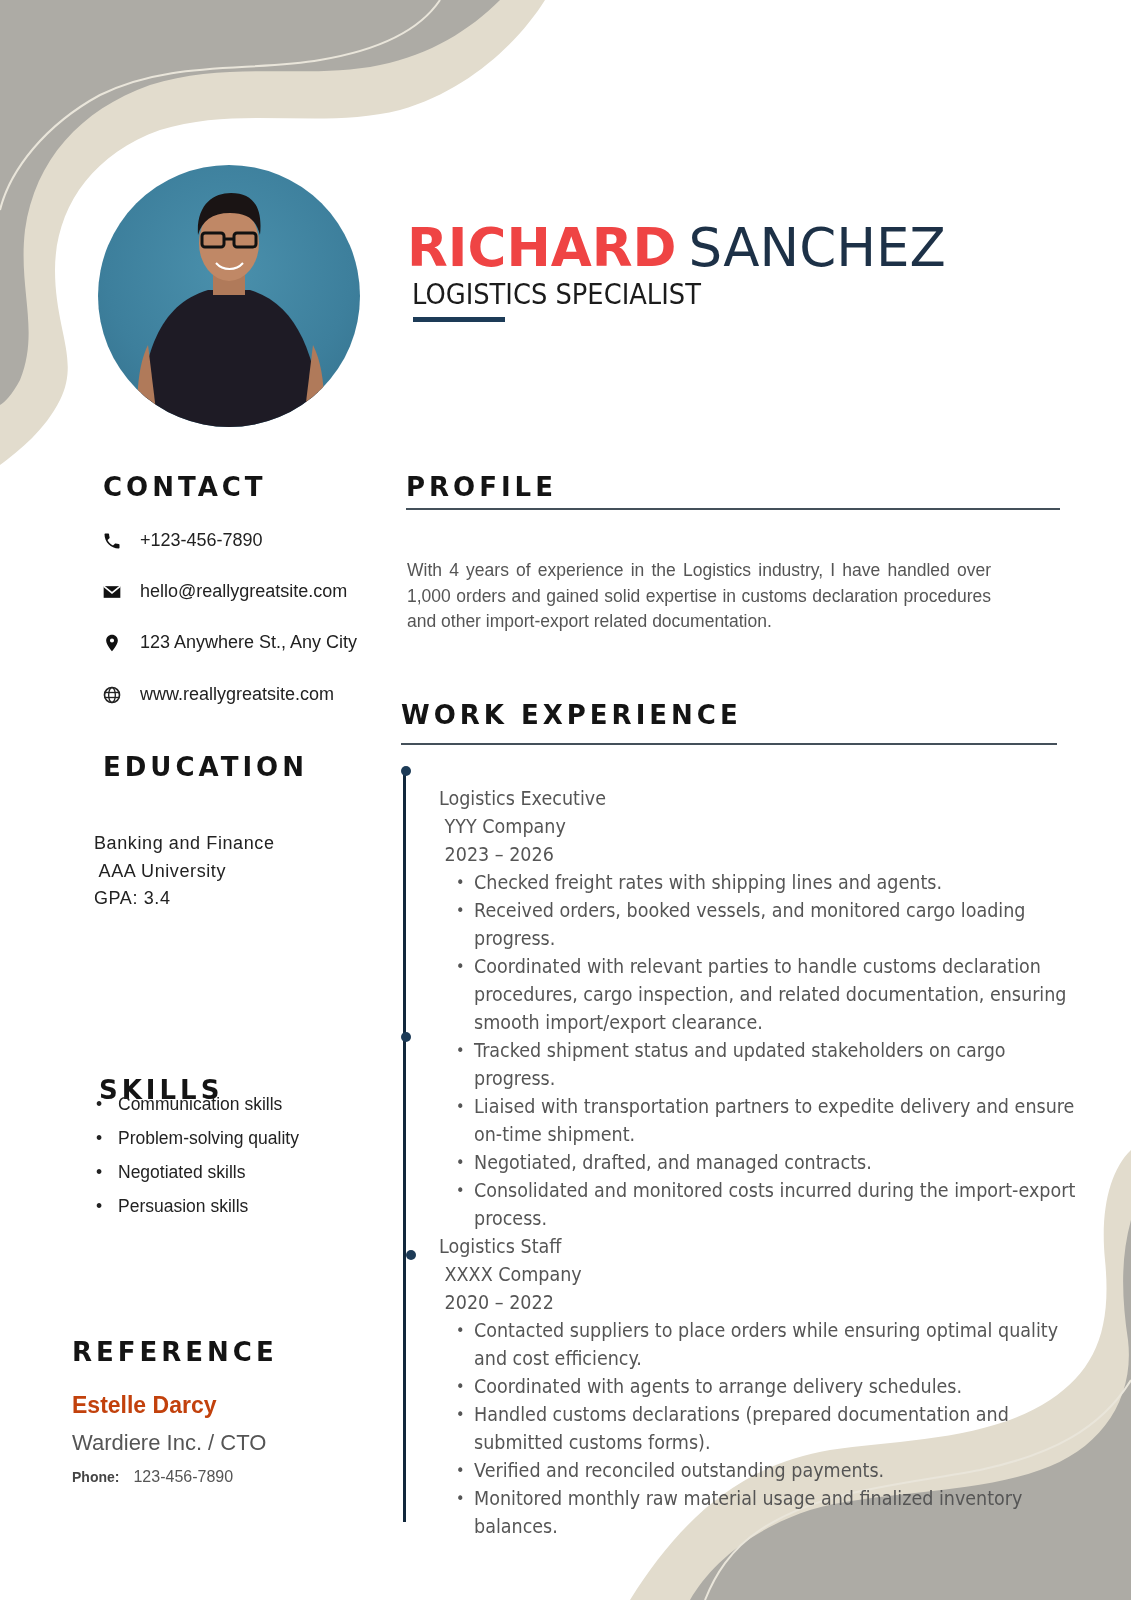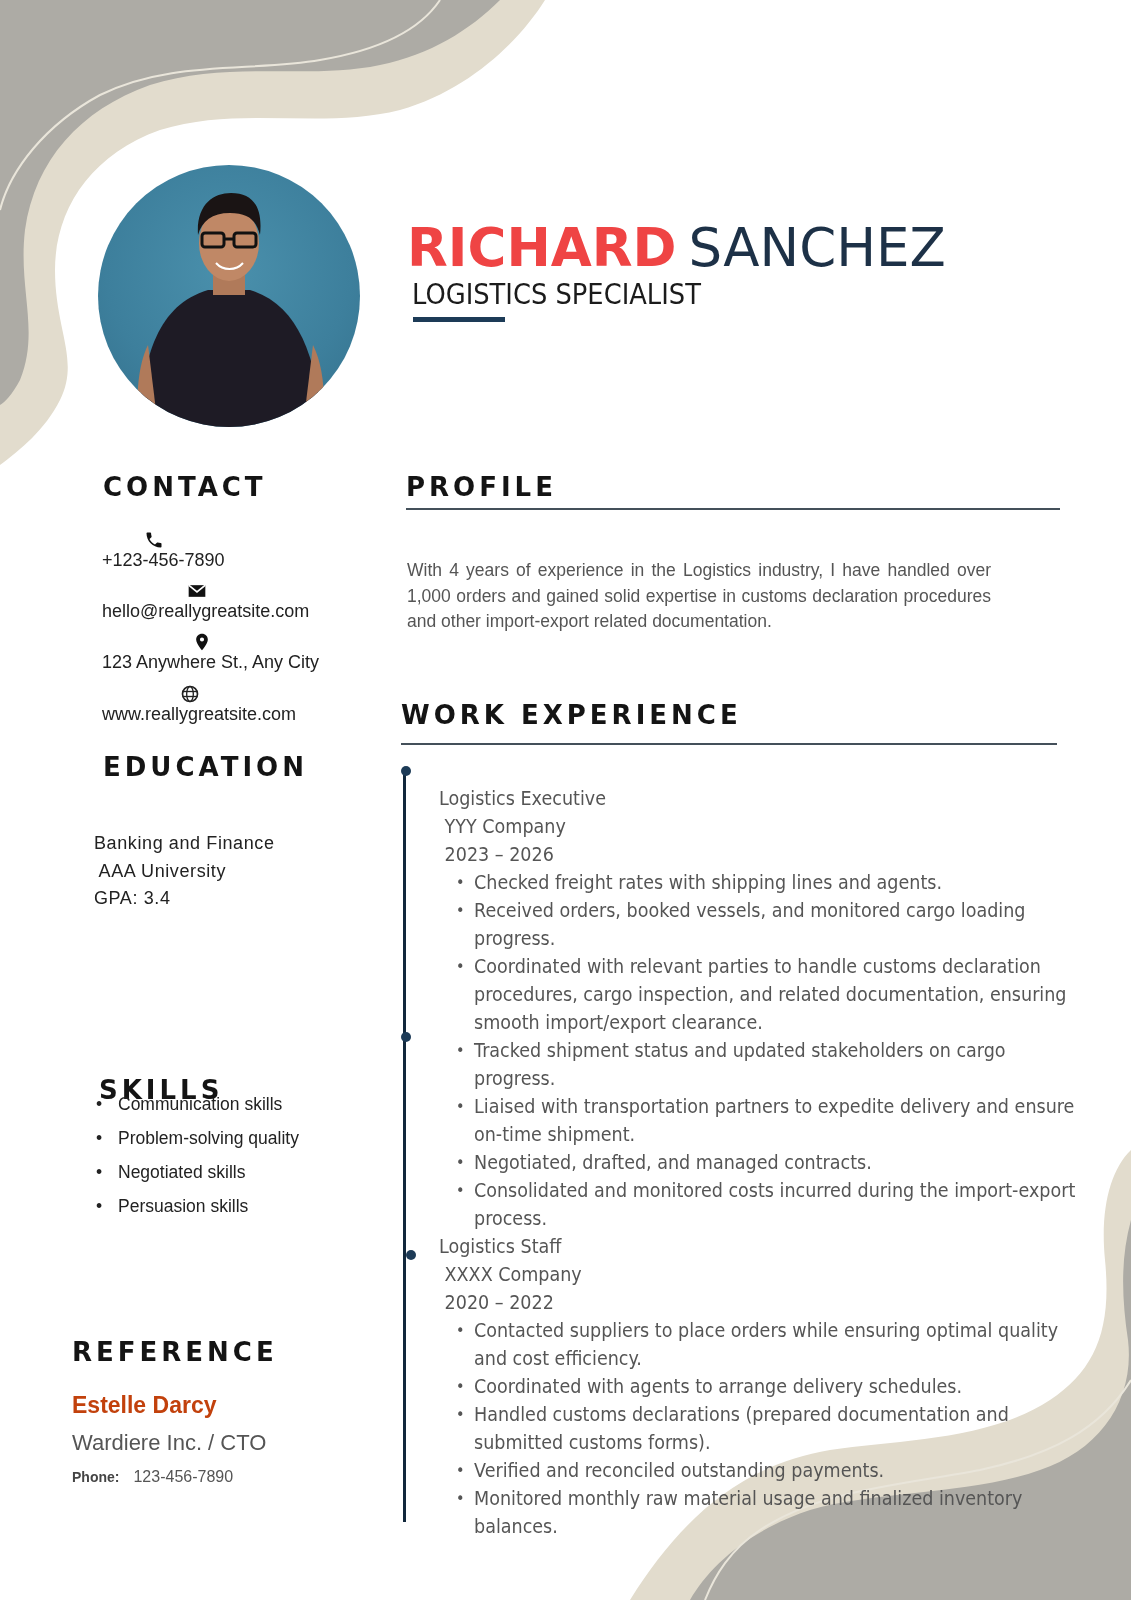--- a/index.html
+++ b/index.html
@@ -35,21 +35,21 @@
     .role-bar { left: 413px; top: 317px; width: 92px; height: 5px; background: #1d3b57; }
 
     
     .h {
       font-family: "DejaVu Sans", sans-serif; font-weight: bold; font-size: 26px;
       letter-spacing: 4px; color: #141414; white-space: nowrap;
     }
     .rule { height: 2px; background: #44505a; }
 
     
-    .contact-row { left: 102px; display: flex; align-items: center; font-size: 18px; color: #222; white-space: nowrap; flex-direction: column; }
+    .contact-row { left: 102px; display: flex; align-items: center; font-size: 18px; color: #222; white-space: nowrap; }
     .contact-row .ic { width: 20px; height: 20px; margin-right: 18px; display: inline-flex; align-items: center; justify-content: center; }
     .contact-row .ic svg { width: 20px; height: 20px; }
 
     
     .edu { left: 94px; top: 830px; width: 285px; font-size: 18px; line-height: 27.5px; color: #222; letter-spacing: 0.6px; }
     .edu div { white-space: pre; }
 
     
     .skills { left: 96px; top: 1090px; margin: 0; padding: 0; list-style: none; font-size: 17.5px; color: #222; }
     .skills li { height: 34px; line-height: 28px; display: flex; align-items: flex-start; }

